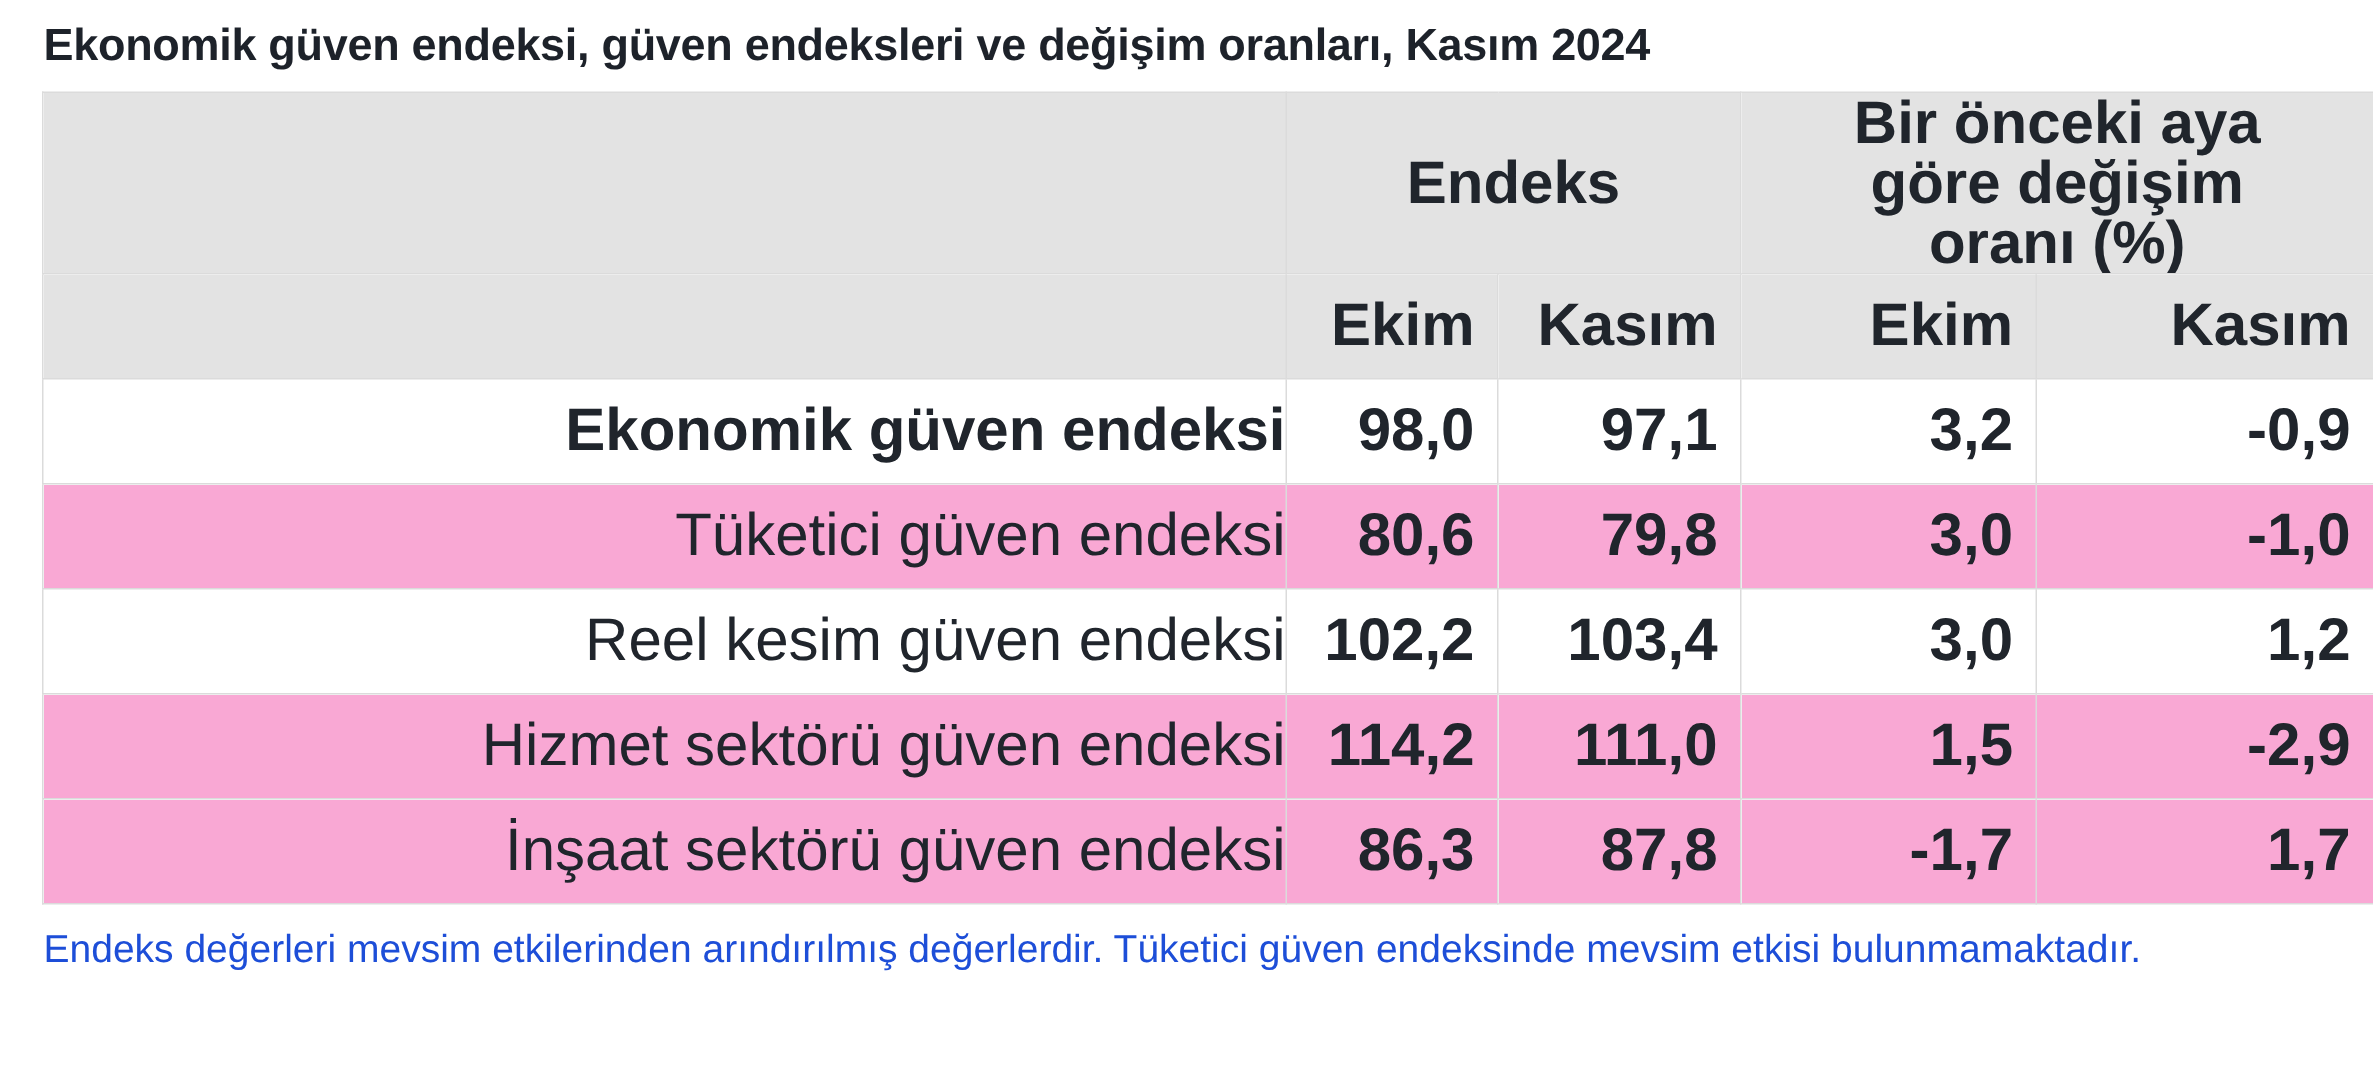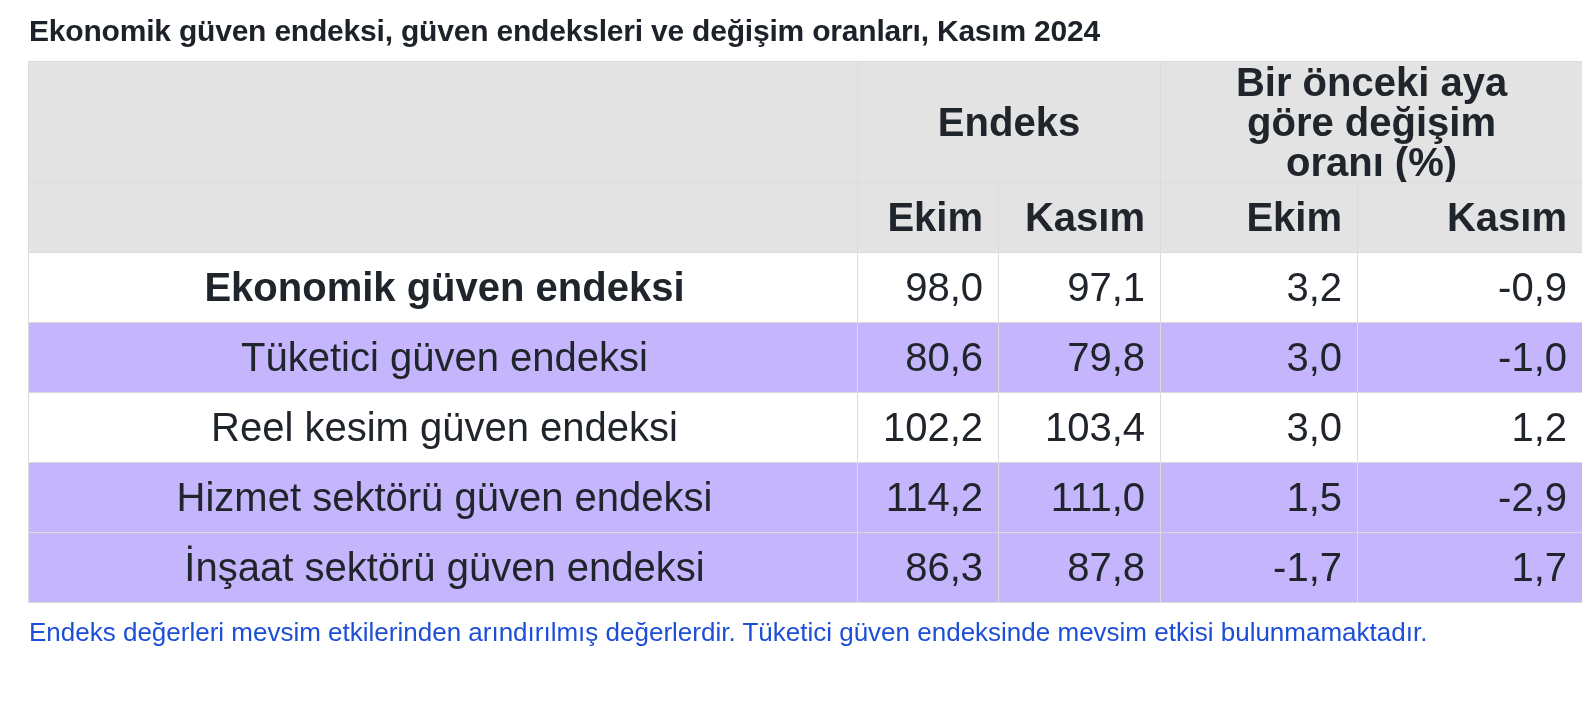--- a/index.html
+++ b/index.html
@@ -39,23 +39,23 @@
     background: #e3e3e3;
     font-weight: bold;
     white-space: normal;
   }
   tr.group-header-row { height: 120px; }
   tr.sub-header-row   { height: 70px;  }
   tr.data-row         { height: 70px;  }
   th.group-cell { text-align: center; line-height: 40px; }
   .group-label-wrap { max-width: 330px; margin: 0 auto; }
   th.sub-cell { text-align: right; padding-right: 15px; }
-  td.label-cell { text-align: center; padding-left: 3px; background: #ffffff; }
-  td.value-cell { text-align: right; padding-right: 15px; background: #ffffff; }
-  tr.data-row.alt td { background: #c4b5fd; }
+  td.label-cell { text-align: right; padding-left: 3px; background: #ffffff; }
+  td.value-cell { text-align: right; padding-right: 15px; background: #ffffff; font-weight: bold; }
+  tr.data-row.alt td { background: #f9a8d4; }
   tr.data-row.emphasis td.label-cell { font-weight: bold; }
   .footnote {
     margin-top: 14px;
     font-size: 26px;
     color: #1d4ed8;
     padding-left: 1px;
   }
 </style>
 </head>
 <body>

